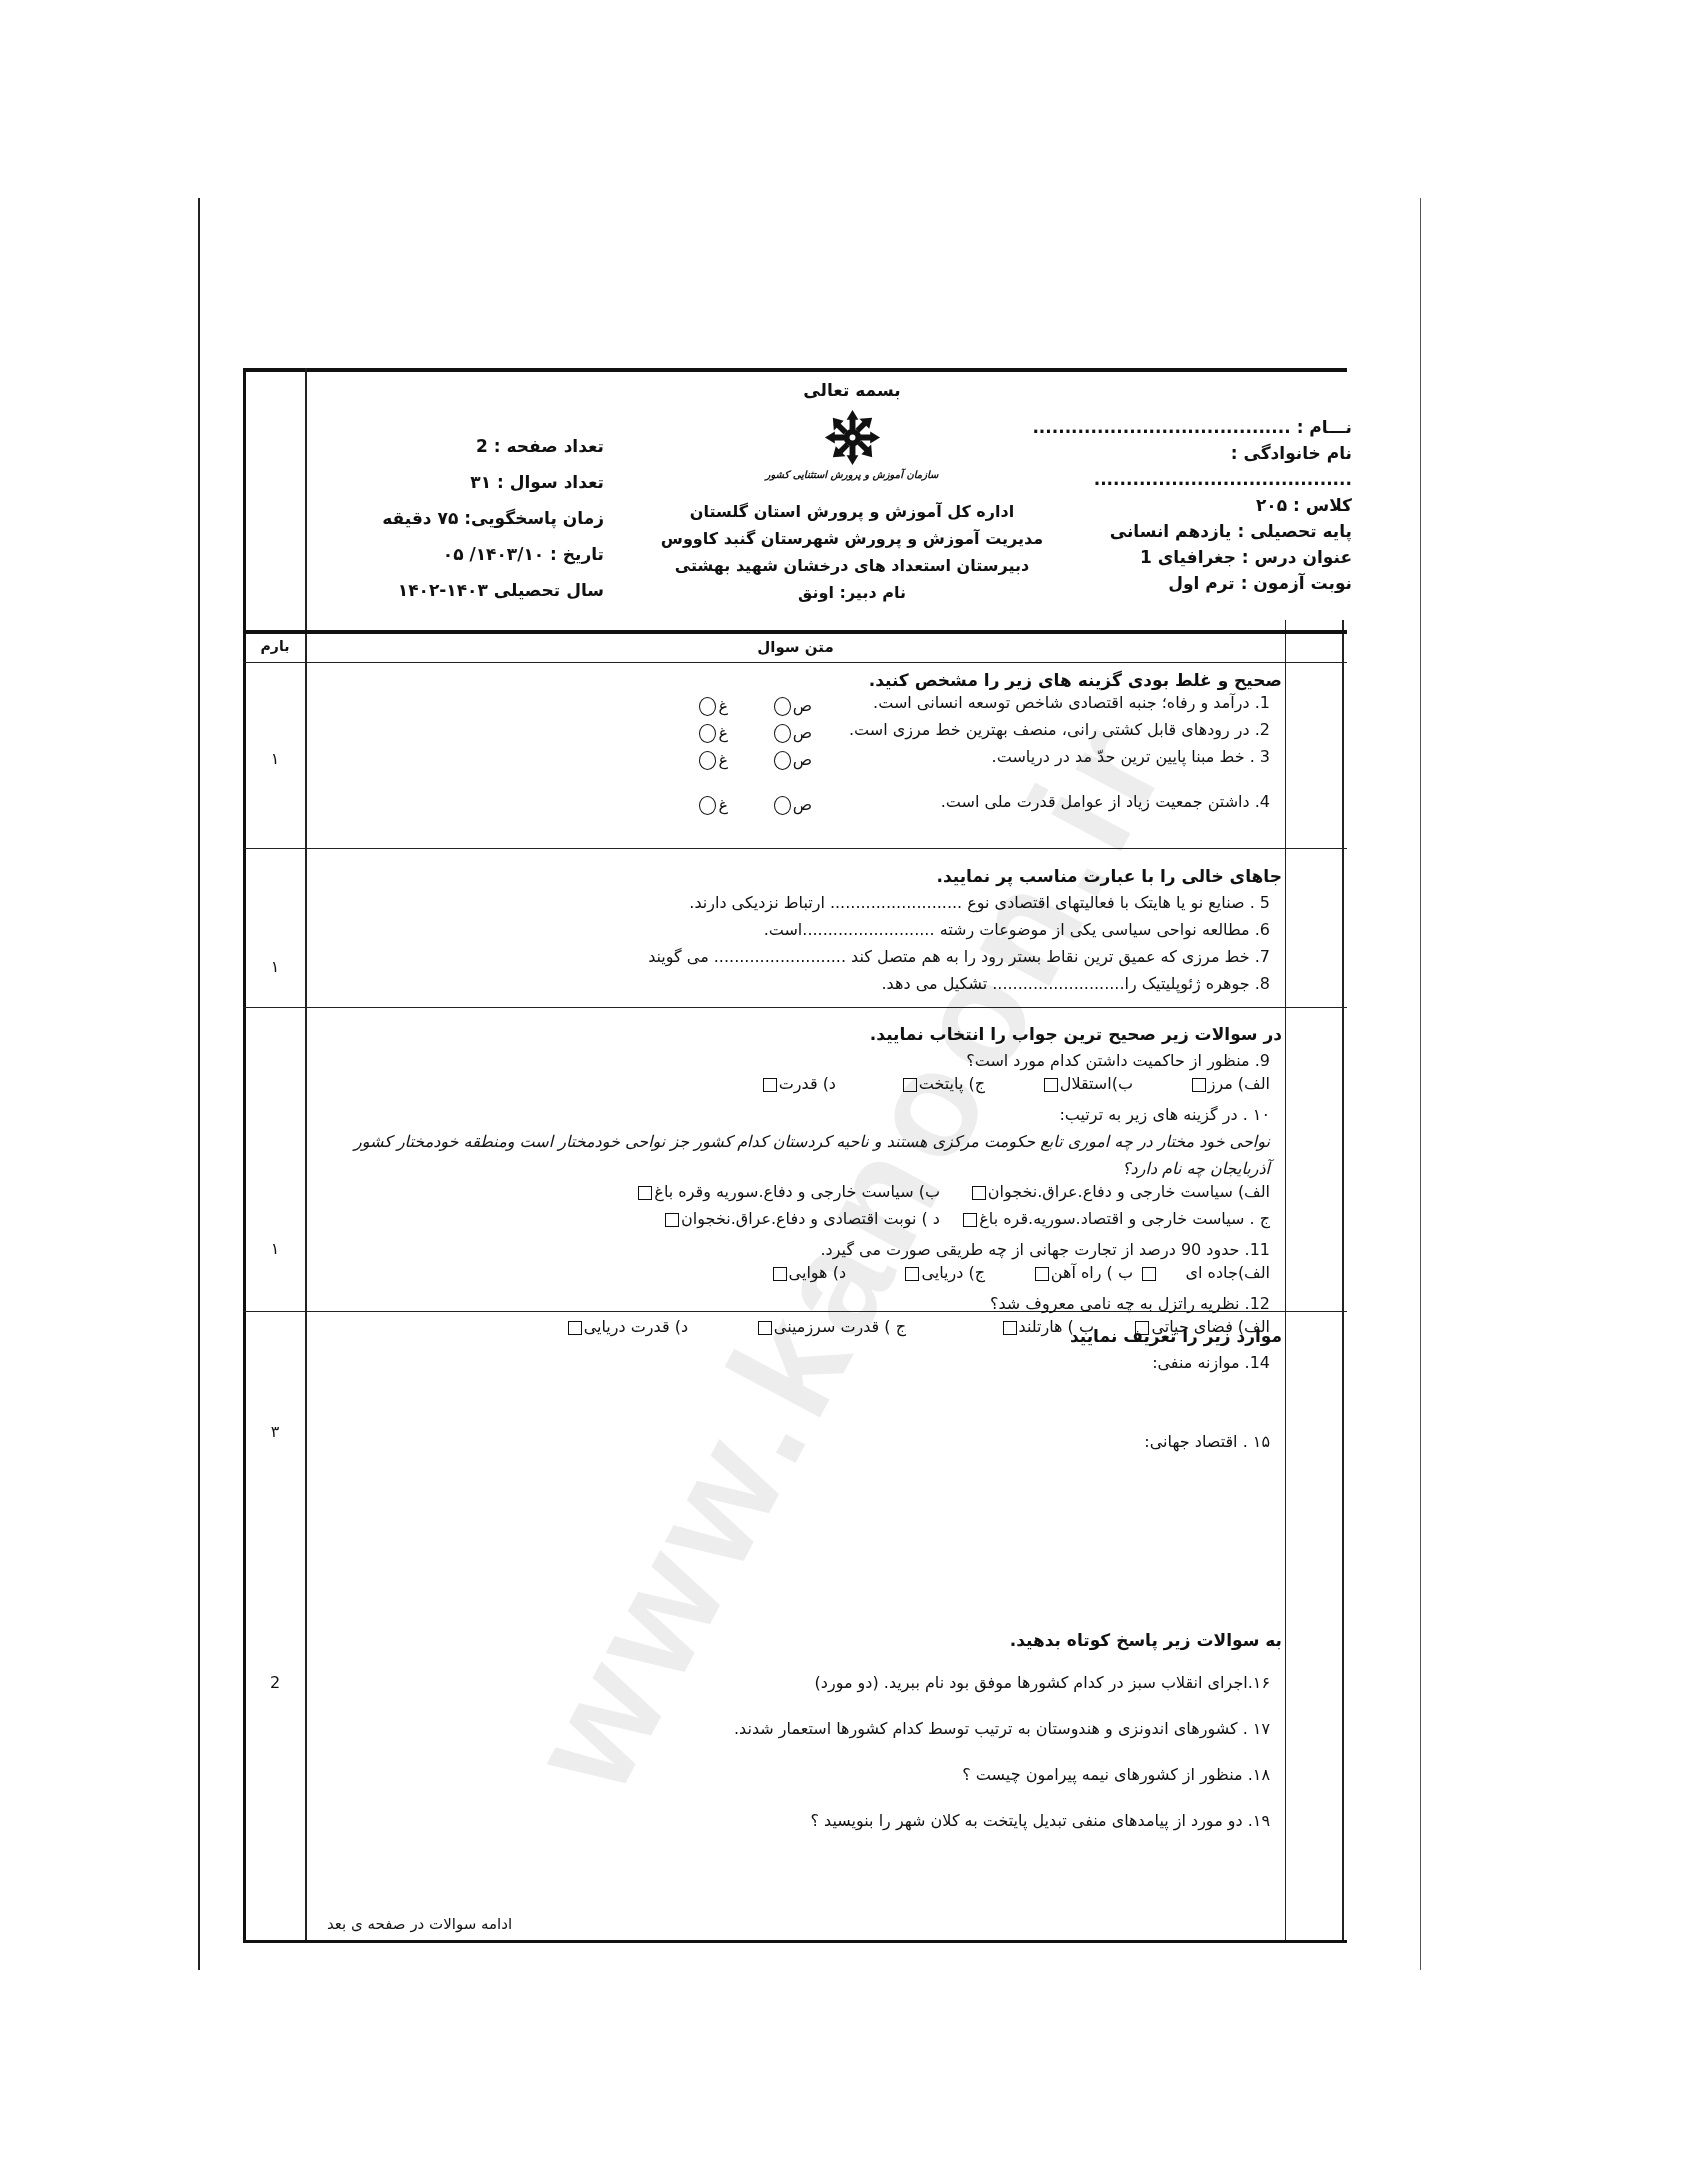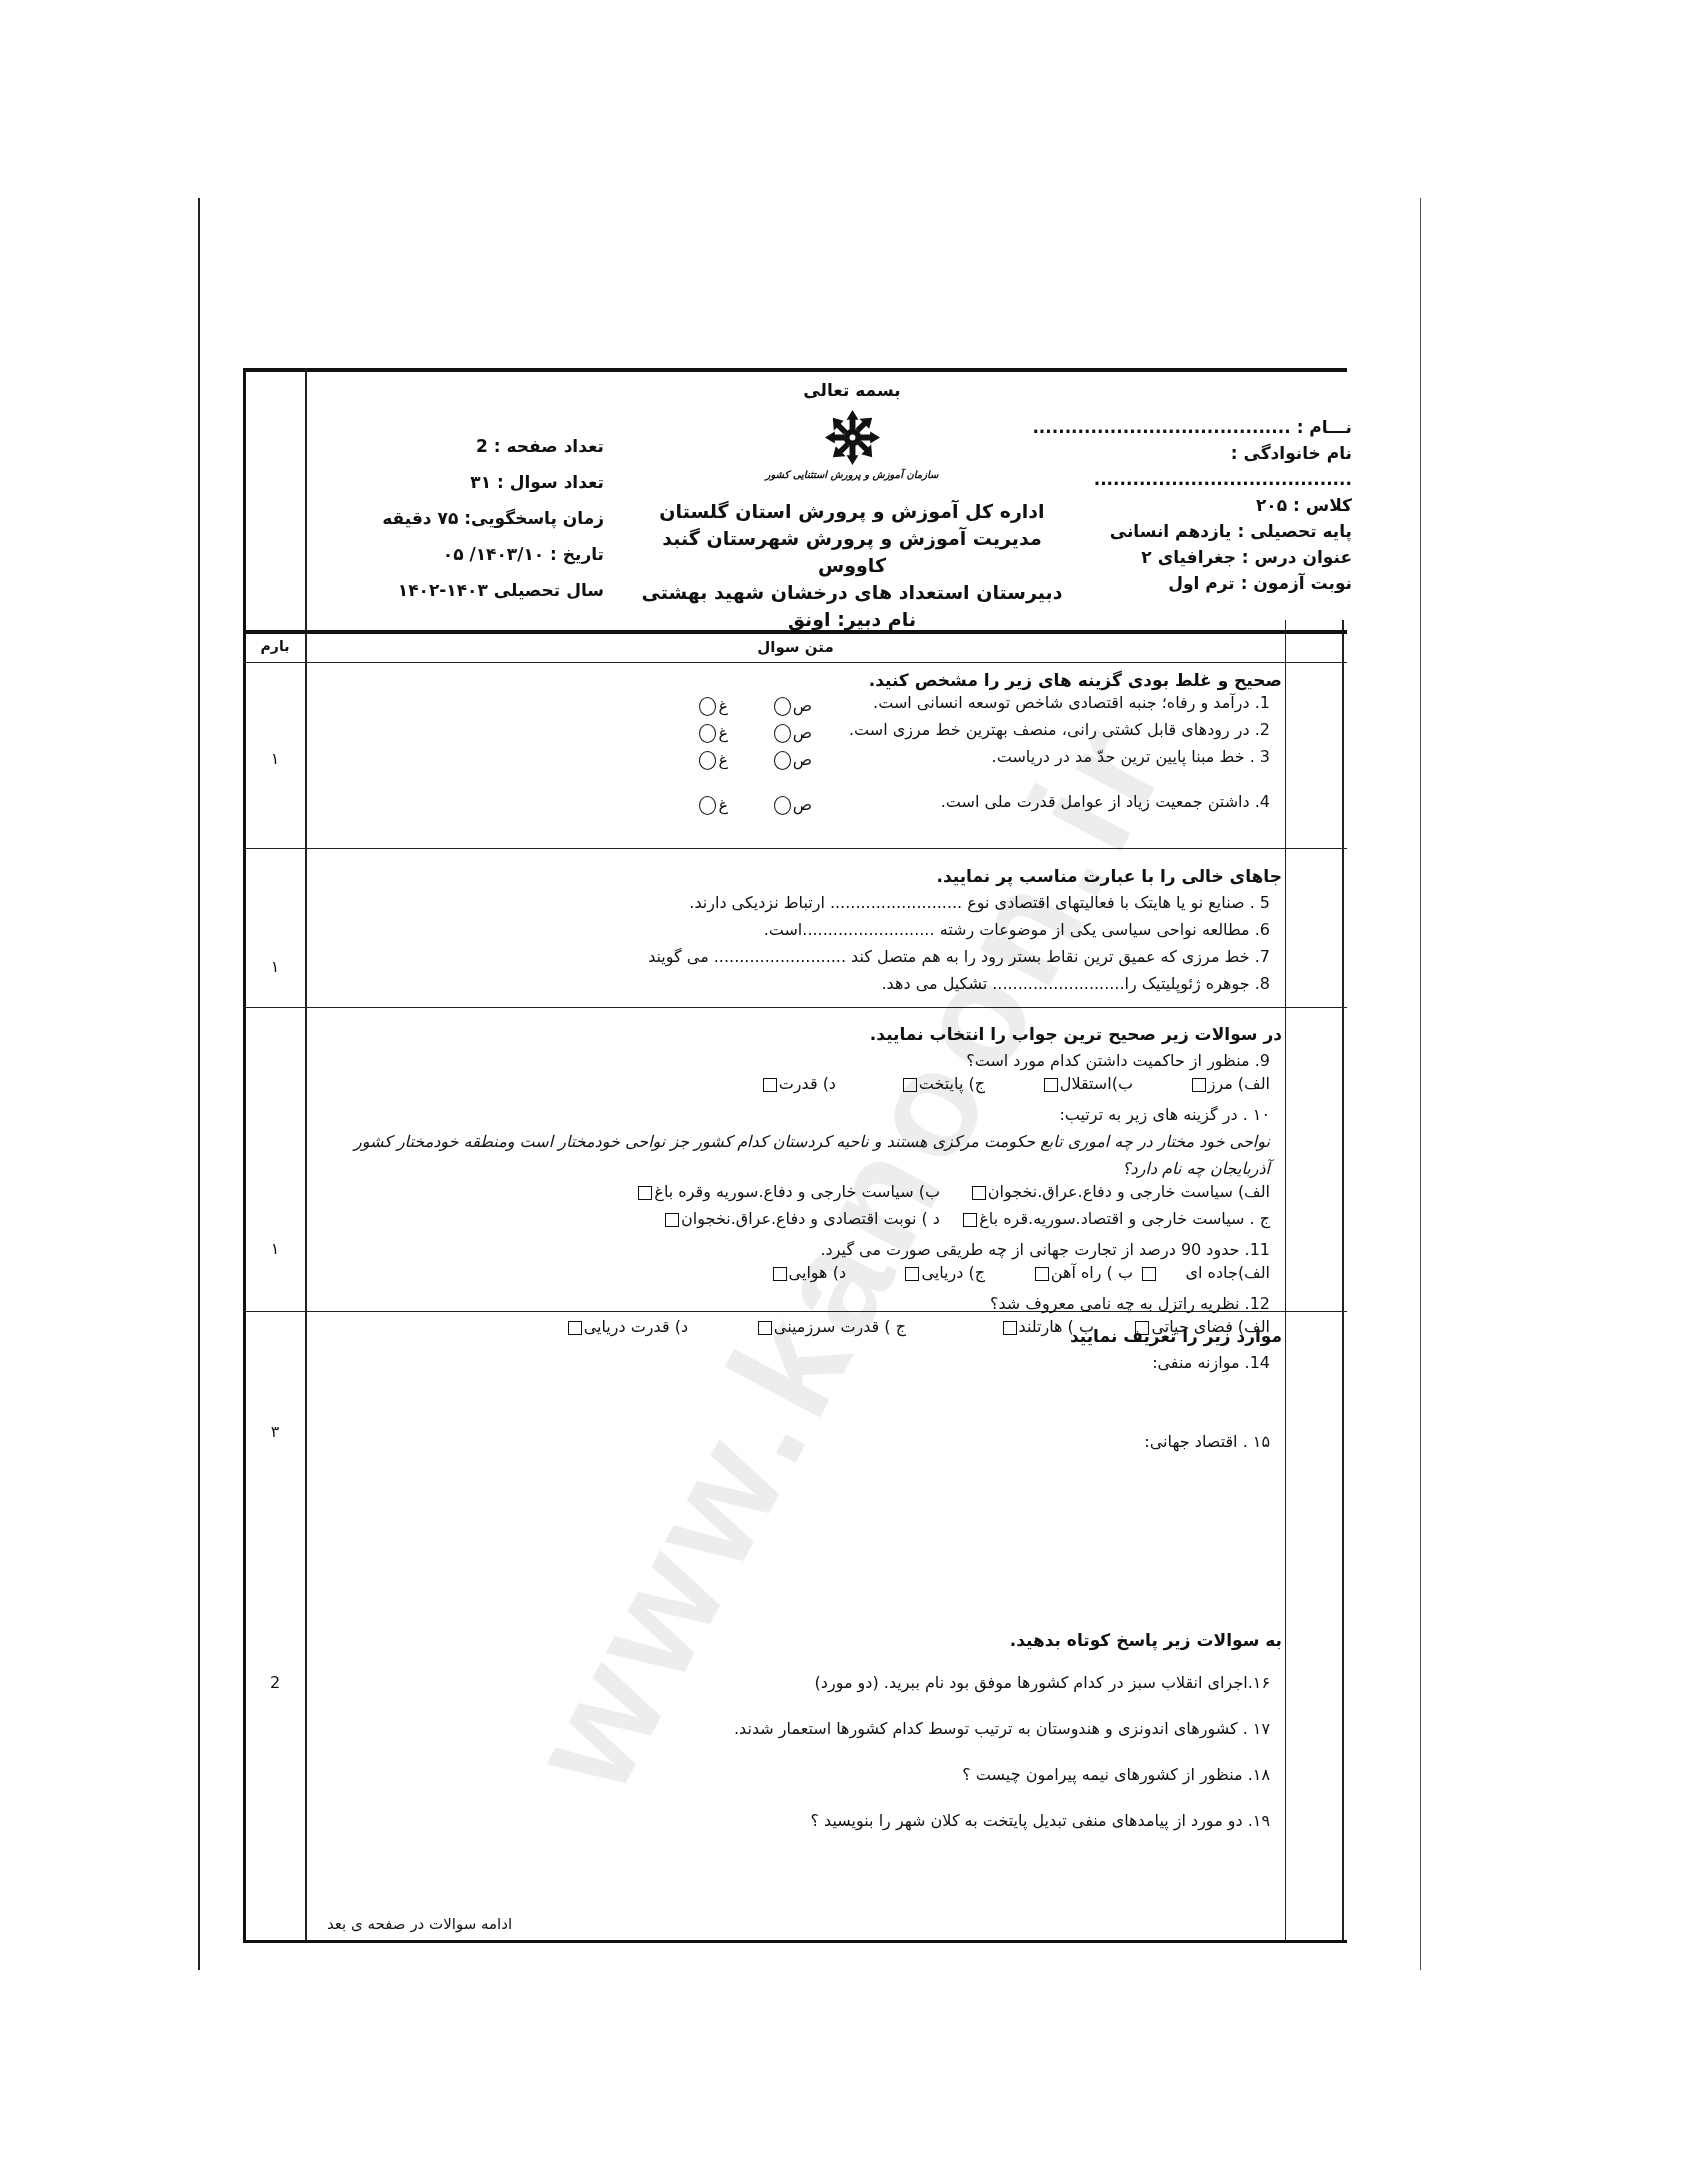--- a/index.html
+++ b/index.html
@@ -24,21 +24,21 @@
   .header { position:absolute; left:64px; top:4px; width:1040px; height:258px; }
   .hdr-left { position:absolute; left:20px; top:20px; width:277px; direction:rtl; text-align:right;
               font-weight:bold; font-size:17px; line-height:36px;margin-top:36px; }
   .hdr-center { position:absolute; left:327px; top:0; width:436px; text-align:center; direction:rtl; font-weight:bold; }
   .hdr-right { position:absolute; left:713px; top:42px; width:332px; direction:rtl; text-align:right;
                font-weight:bold; font-size:17px; line-height:26px; }
   .bismillah { font-size:17px; margin-top:8px; }
   .logo { width:59px; height:59px; margin:8px auto 0; position:relative; }
   .logo svg { width:59px; height:59px; }
   .logo-caption { font-size:10px; font-style:italic; margin-top:2px; }
-  .org { font-size:19px; line-height:27px; margin-top:18px; }
+  .org { font-size:16px; line-height:27px; margin-top:18px; }
 
   .col-header { position:absolute; top:266px; left:0; width:1104px; height:28px; }
   .col-header .score-title { position:absolute; left:5px; top:4px; width:54px; text-align:center; font-weight:bold; font-size:14px; }
   .col-header .q-title { position:absolute; left:64px; top:4px; width:977px; text-align:center; font-weight:bold; font-size:15px; }
 
   .section { position:absolute; left:64px; width:975px; direction:rtl; text-align:right; font-size:16px; }
   .sec-title { font-weight:bold; font-size:17px; line-height:26px; }
   .q { line-height:27px; }
   .q-italic { font-style:italic; line-height:27px; }
   .tf-row { position:relative; height:27px; }
@@ -106,21 +106,21 @@
           <div>دبیرستان استعداد های درخشان شهید بهشتی</div>
           <div>نام دبیر: اونق</div>
         </div>
       </div>
 
       <div class="hdr-right">
         <div><span>نـــام :</span> <span>........................................</span></div>
         <div><span>نام خانوادگی :</span> <span>........................................</span></div>
         <div><span>کلاس :</span> <span>۲۰۵</span></div>
         <div><span>پایه تحصیلی :</span> <span>یازدهم انسانی</span></div>
-        <div><span>عنوان درس :</span> <span>جغرافیای ۲</span></div>
+        <div><span>عنوان درس :</span> <span>جغرافیای 1</span></div>
         <div><span>نوبت آزمون :</span> <span>ترم اول</span></div>
       </div>
     </div>
 
     <div class="col-header">
       <div class="score-title">بارم</div>
       <div class="q-title">متن سوال</div>
     </div>
 
     <div class="score" style="top:381px;">۱</div>

